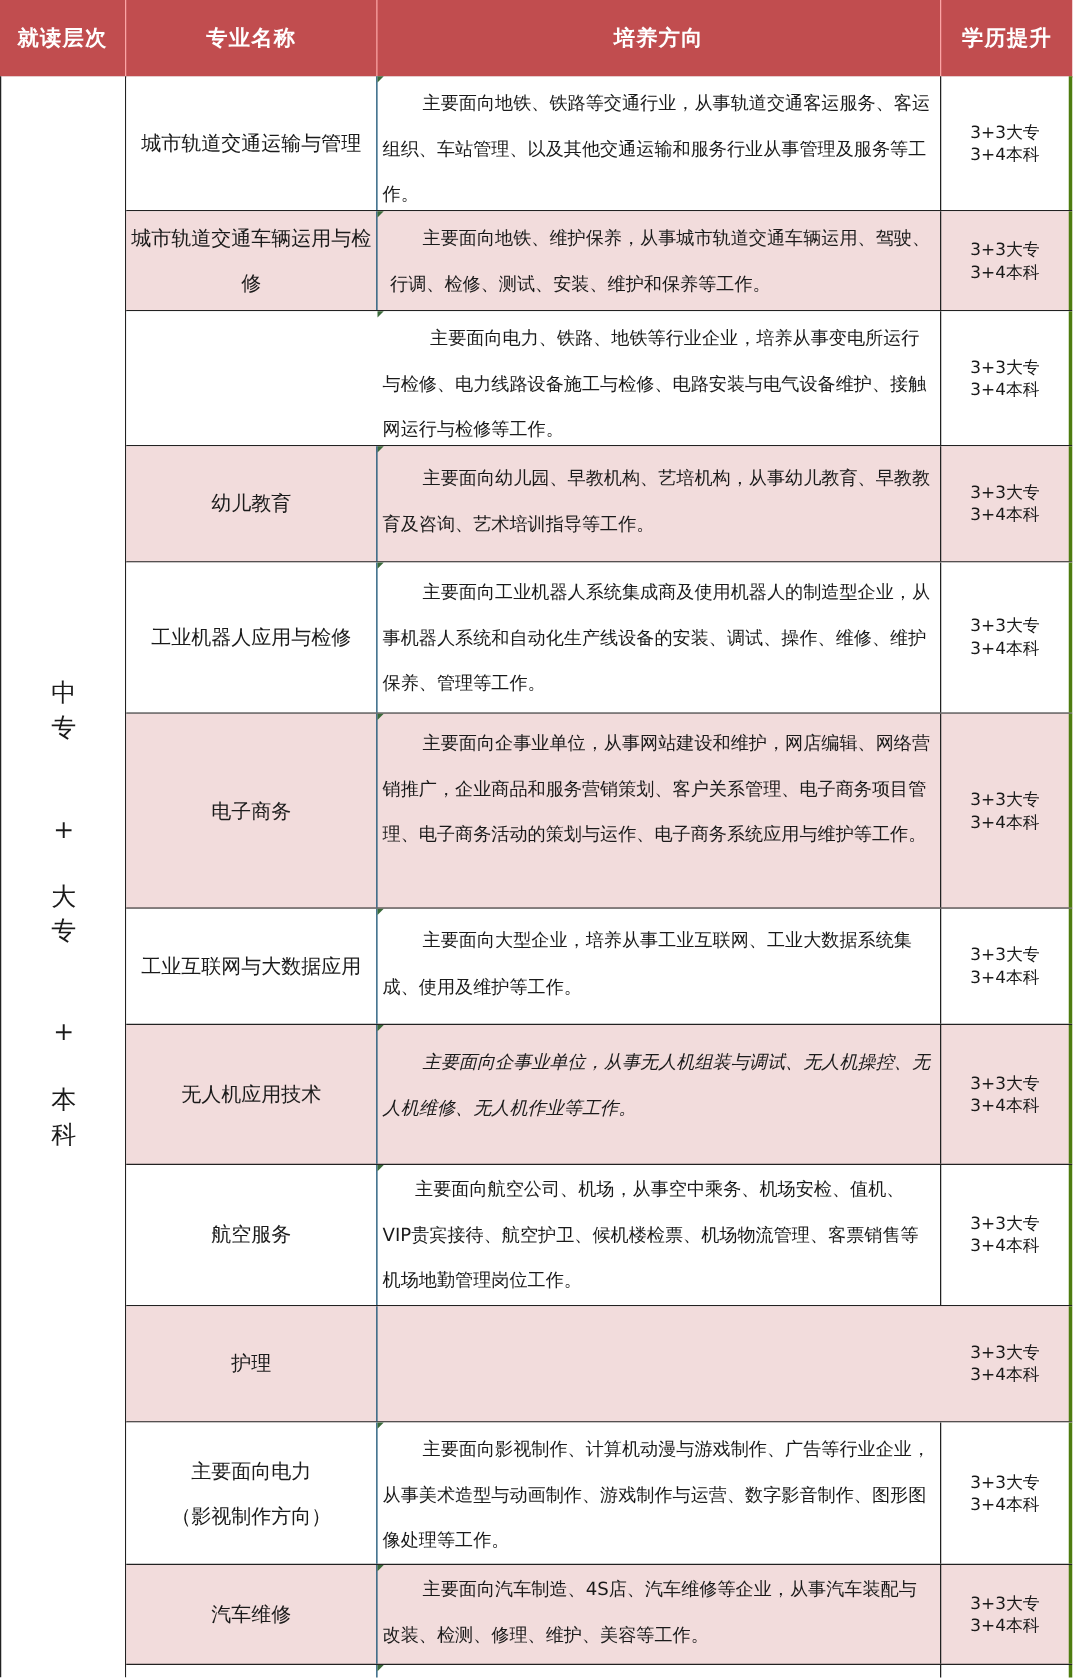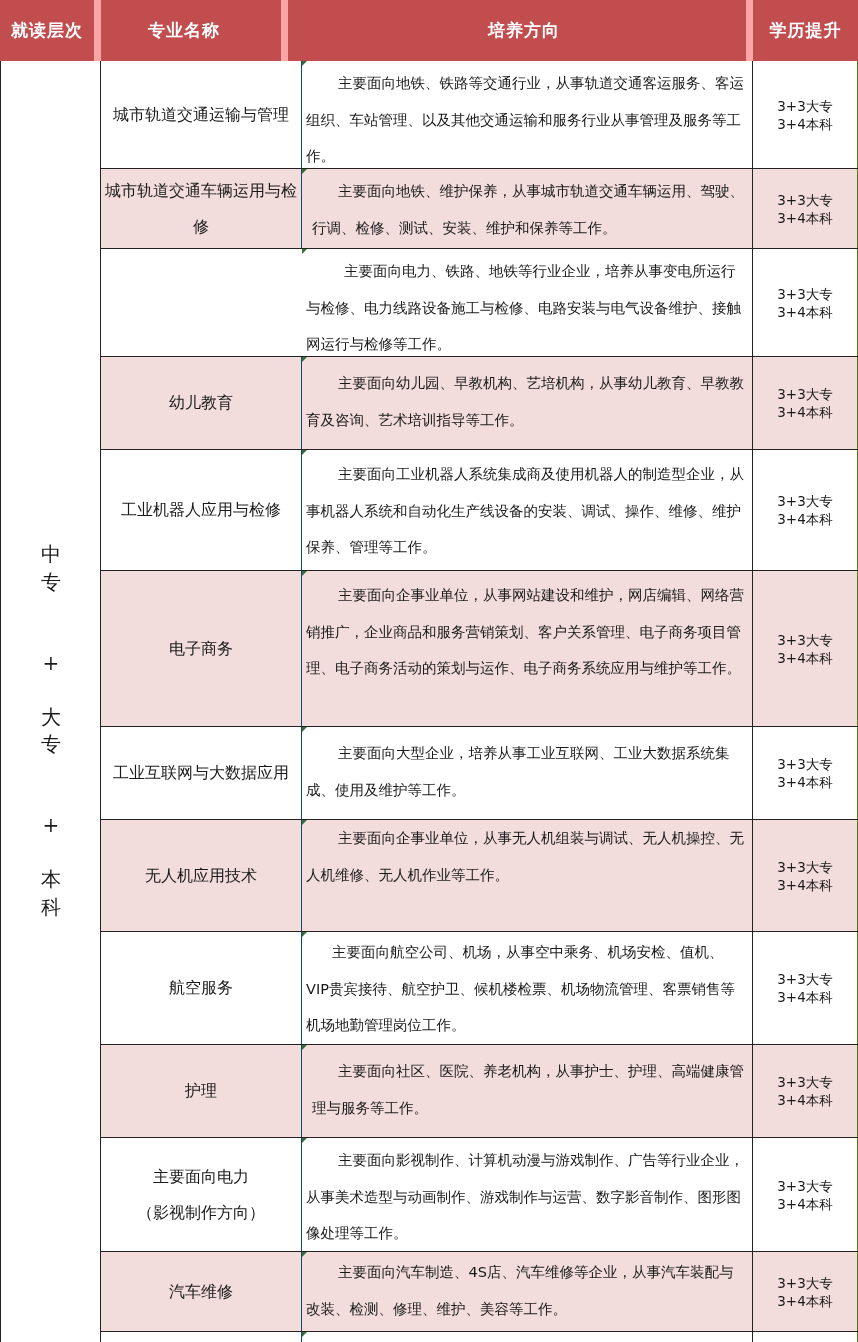--- a/index.html
+++ b/index.html
@@ -1,39 +1,39 @@
 <!DOCTYPE html>
 <html><head>
 <meta charset="utf-8">
 <style>
   html, body { margin: 0; padding: 0; background: #ffffff; }
   body { width: 858px; height: 1342px; overflow: hidden; position: relative; font-family: "DejaVu Sans", "Liberation Sans", sans-serif; color: #1a1a1a; }
   .table { position: absolute; left: 0; top: 0; width: 858px; }
   .header { position: absolute; left: 0; top: 0; width: 858px; height: 61px; background: #c14d4f; border-bottom: 1px solid #8a2a2c; }
-  .hcell { position: absolute; top: 0; height: 61px; display: flex; align-items: center; justify-content: center; color: #ffffff; font-size: 17px; font-weight: bold; border-right: 7px solid #fca5a5; box-sizing: border-box; letter-spacing: 1px; }
+  .hcell { position: absolute; top: 0; height: 61px; display: flex; align-items: center; justify-content: center; color: #ffffff; font-size: 17px; font-weight: bold; border-right: 1px solid #fca5a5; box-sizing: border-box; letter-spacing: 1px; }
   .level-cell { position: absolute; left: 0; top: 61px; width: 101px; height: 1281px; background: #ffffff; border-left: 1px solid #222; border-right: 1px solid #222; box-sizing: border-box; }
   .level-text { position: absolute; left: 0; width: 100px; text-align: center; font-size: 20px; font-family: "DejaVu Serif", "Liberation Serif", serif; line-height: 26px; }
   .row { position: absolute; left: 101px; width: 757px; border-bottom: 1px solid #222; box-sizing: border-box; }
   .row.pink { background: #f2dcdc; }
   .row.white { background: #ffffff; }
   .cell { position: absolute; top: 0; height: 100%; box-sizing: border-box; }
   .c-name { left: 0; width: 201px; border-right: 1px solid #0c4a6e; display: flex; flex-direction: column; align-items: center; justify-content: center; font-size: 16px; line-height: 36px; text-align: center; }
   .c-desc { left: 201px; width: 451px; border-right: 1px solid #222; padding: 4px 6px 0 4px; font-size: 14.5px; line-height: 36.5px; }
   .c-desc .corner { position: absolute; left: 0; top: 0; width: 0; height: 0; border-top: 5px solid #3b6a3b; border-right: 5px solid transparent; }
   .c-desc .indent { display: inline-block; width: 32px; }
-  .c-up { left: 652px; width: 105px; display: flex; flex-direction: column; align-items: center; justify-content: center; font-size: 13.5px; line-height: 18px; border-right: 1px solid #4d7c0f; }
+  .c-up { left: 652px; width: 105px; display: flex; flex-direction: column; align-items: center; justify-content: center; font-size: 13.5px; line-height: 18px; border-right: 3px solid #4d7c0f; }
 </style>
 </head>
 <body>
 
 <div class="table">
 
   <div class="header">
     <div class="hcell" style="left:0;width:101px;">就读层次</div>
-    <div class="hcell" style="left:87px;width:201px;">专业名称</div>
+    <div class="hcell" style="left:101px;width:201px;">专业名称</div>
     <div class="hcell" style="left:302px;width:451px;">培养方向</div>
     <div class="hcell" style="left:753px;width:105px;border-right:none;">学历提升</div>
   </div>
 
   <div class="level-cell">
     <div class="level-text" style="top:480px;">中</div>
     <div class="level-text" style="top:508px;">专</div>
     <div class="level-text" style="top:589px;">+</div>
     <div class="level-text" style="top:643px;">大</div>
     <div class="level-text" style="top:670px;">专</div>
@@ -113,21 +113,21 @@
     <div class="cell c-up">
       <span>3+3大专</span>
       <span>3+4本科</span>
     </div>
   </div>
 
   <div class="row pink" style="top:820px;height:112px;">
     <div class="cell c-name">
       <span>无人机应用技术</span>
     </div>
-    <div class="cell c-desc" style="padding-top:0;"><span class="corner"></span><span class="indent"></span><span>主要面向企事业单位，从事无人机组装与调试、无人机操控、无人机维修、无人机作业等工作。</span></div>
+    <div class="cell c-desc" style="padding-top:12px;font-style:italic;"><span class="corner"></span><span class="indent"></span><span>主要面向企事业单位，从事无人机组装与调试、无人机操控、无人机维修、无人机作业等工作。</span></div>
     <div class="cell c-up">
       <span>3+3大专</span>
       <span>3+4本科</span>
     </div>
   </div>
 
   <div class="row white" style="top:932px;height:113px;">
     <div class="cell c-name">
       <span>航空服务</span>
     </div>
@@ -135,21 +135,20 @@
     <div class="cell c-up">
       <span>3+3大专</span>
       <span>3+4本科</span>
     </div>
   </div>
 
   <div class="row pink" style="top:1045px;height:93px;">
     <div class="cell c-name">
       <span>护理</span>
     </div>
-    <div class="cell c-desc" style="padding-top:8px;padding-left:10px;"><span class="corner"></span><span class="indent" style="width:26px;"></span><span>主要面向社区、医院、养老机构，从事护士、护理、高端健康管理与服务等工作。</span></div>
     <div class="cell c-up">
       <span>3+3大专</span>
       <span>3+4本科</span>
     </div>
   </div>
 
   <div class="row white" style="top:1138px;height:114px;">
     <div class="cell c-name">
       <span>主要面向电力</span>
       <span>（影视制作方向）</span>

